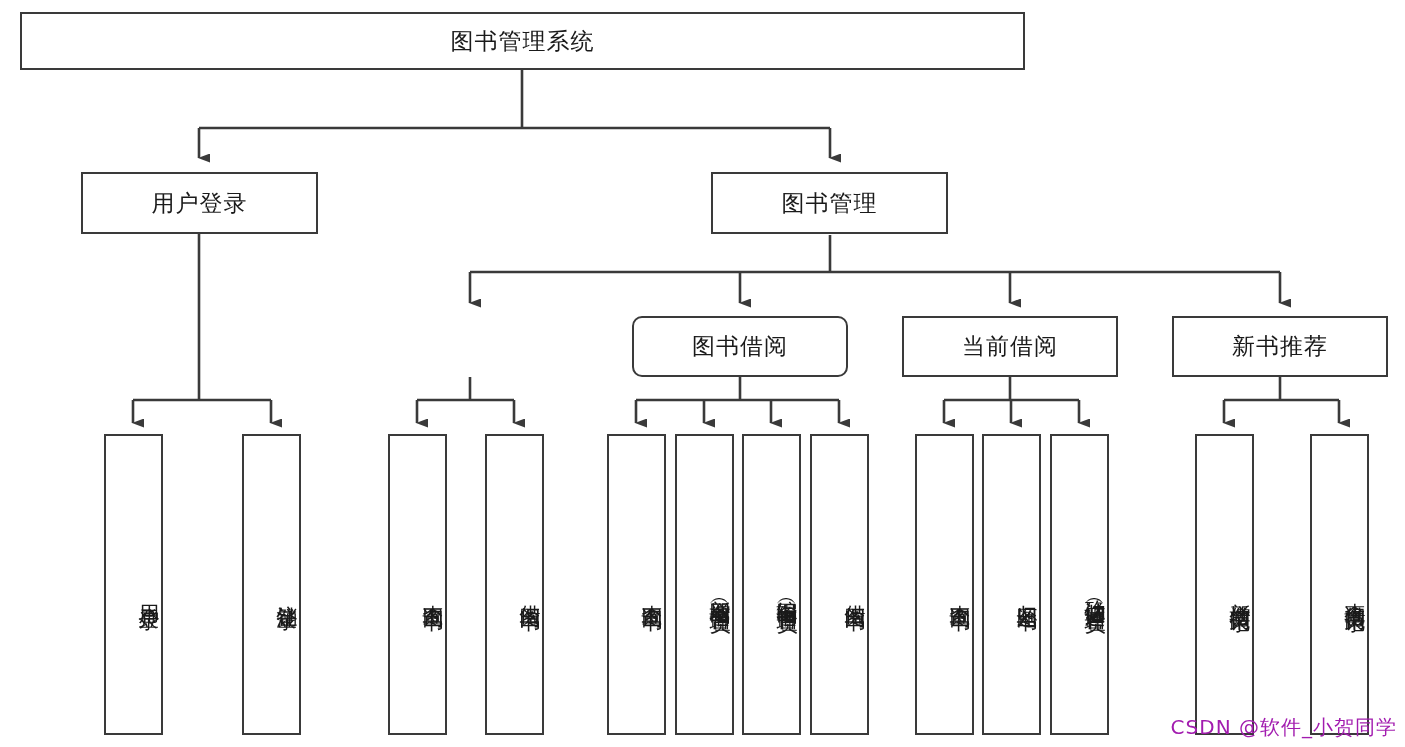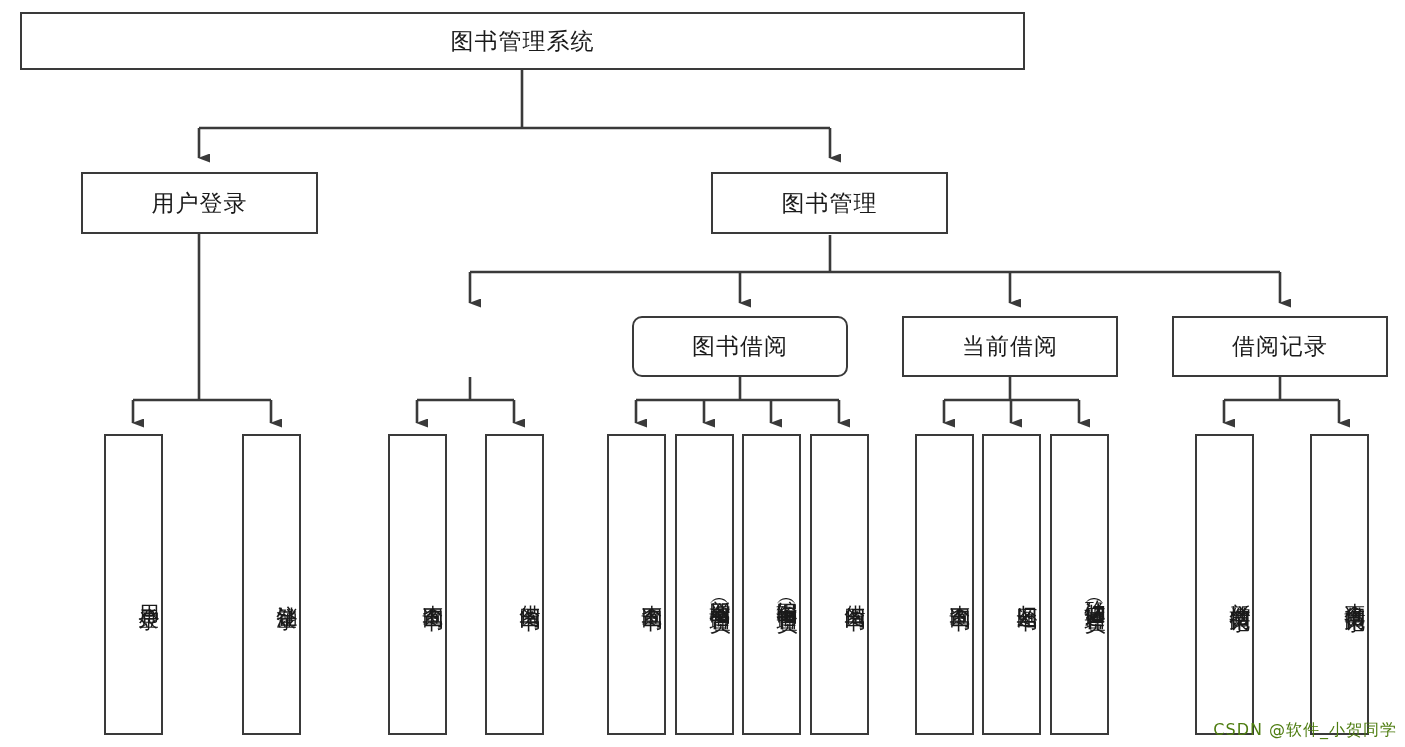--- a/index.html
+++ b/index.html
@@ -53,22 +53,22 @@
   .node.vert .vlabel {
     writing-mode: vertical-rl;
     text-orientation: upright;
     white-space: nowrap;
     letter-spacing: 2px;
   }
   .watermark {
     position: absolute;
     right: 8px;
     bottom: 6px;
-    font-size: 16px;
-    color: #4d7c0f;
+    font-size: 20px;
+    color: #a21caf;
     letter-spacing: 1px;
     z-index: 3;
     white-space: nowrap;
   }
 </style>
 </head>
 <body>
 
 <div id="canvas">
 
@@ -138,21 +138,21 @@
 
   <div class="node horiz" style="left:632px; top:316px; width:216px; height:61px;border-radius:10px;">
     <span>图书借阅</span>
   </div>
 
   <div class="node horiz" style="left:902px; top:316px; width:216px; height:61px;">
     <span>当前借阅</span>
   </div>
 
   <div class="node horiz" style="left:1172px; top:316px; width:216px; height:61px;">
-    <span>借阅记录</span>
+    <span>新书推荐</span>
   </div>
 
   <div class="node vert" style="left:104px; top:434px; width:59px; height:301px;">
     <span class="vlabel">用户登录</span>
   </div>
 
   <div class="node vert" style="left:242px; top:434px; width:59px; height:301px;">
     <span class="vlabel">注销登录</span>
   </div>
 

